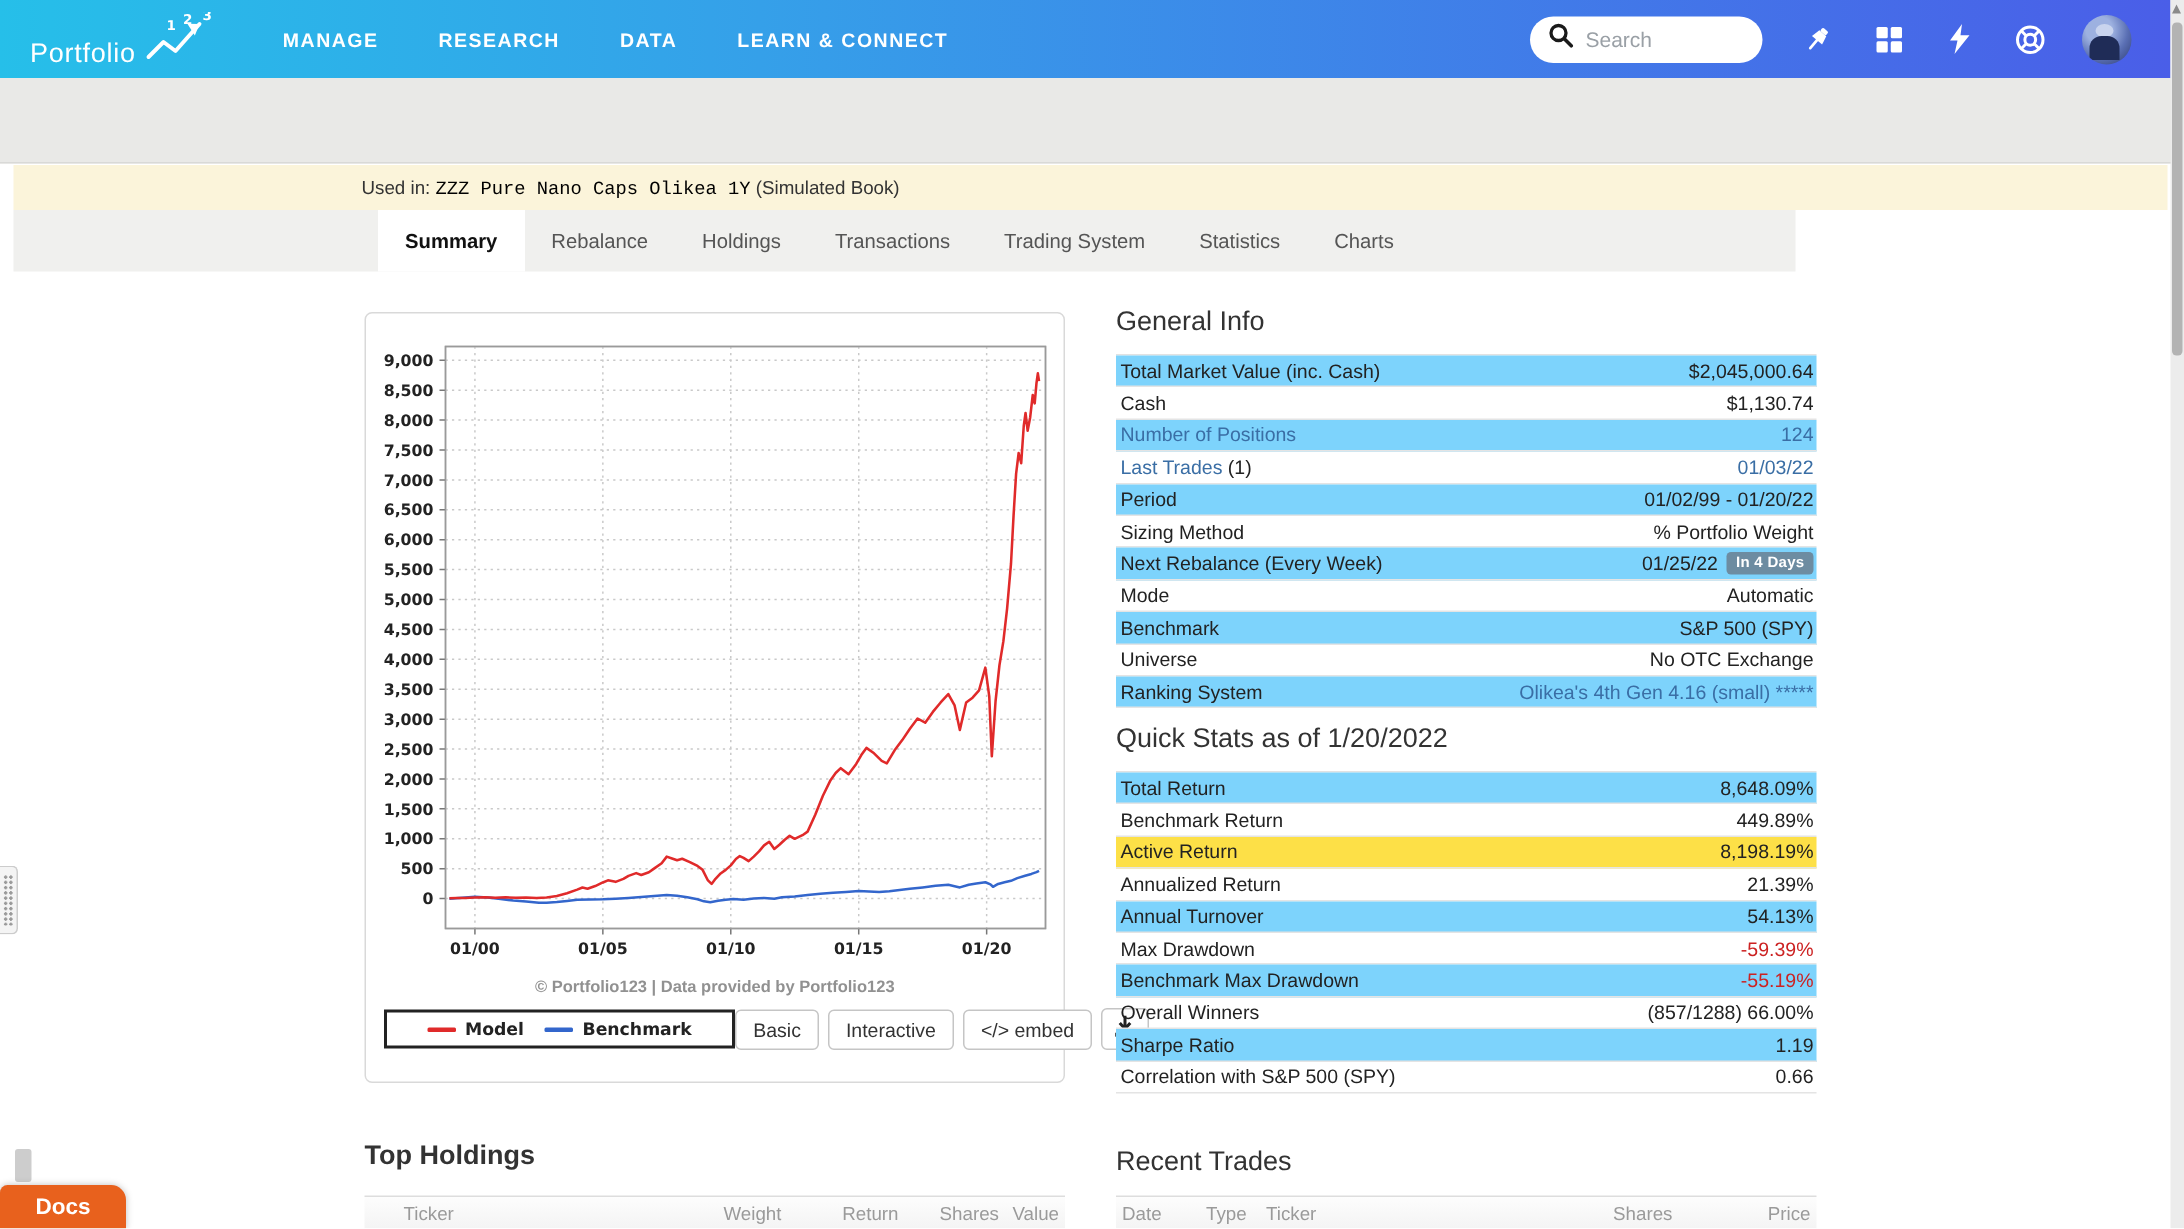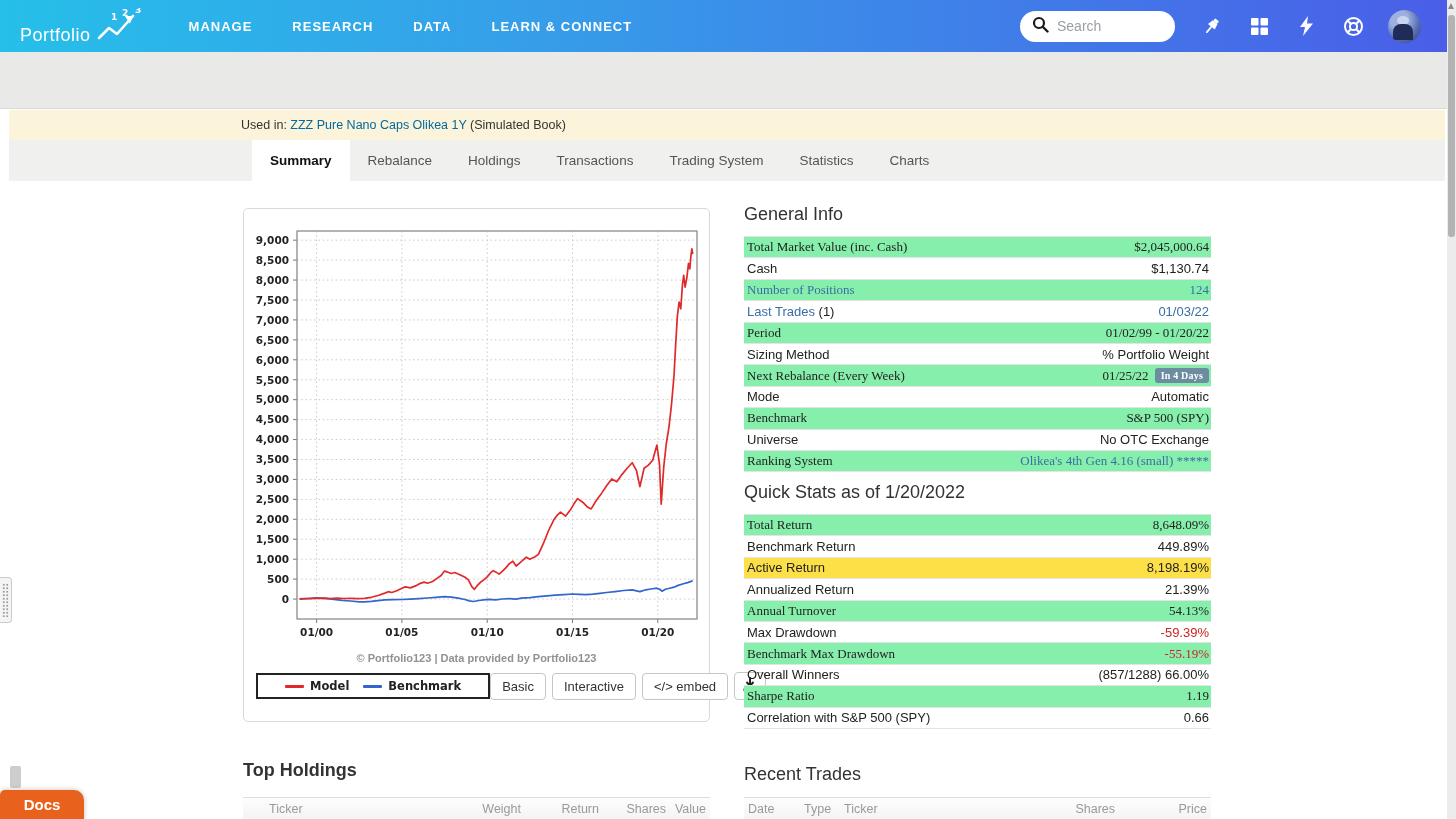--- a/index.html
+++ b/index.html
@@ -45,24 +45,24 @@
   .t-icon { cursor:pointer; display:flex; align-items:center; justify-content:center; }
   .info-circle { width:23px; height:23px; border-radius:50%; background:#5d6772; color:#fff;
     font-family:"DejaVu Serif", serif; font-weight:bold; font-style:italic; font-size:15px;
     display:flex; align-items:center; justify-content:center; }
   .pin-circle { width:34px; height:34px; border-radius:50%; background:#fff;
     box-shadow:0 1px 2px rgba(0,0,0,.25); display:flex; align-items:center; justify-content:center; }
 
   
   .usedin { position:absolute; left:9px; top:110px; width:1436px; height:30px;
     background:#fbf4da; font-size:12.5px; color:#333; line-height:30px; padding-left:232px; }
-  .usedin a { color:#0369a1; text-decoration:none; cursor:pointer; }
-
-  
-  .tabstrip { position:absolute; left:9px; top:140px; width:1436px; height:41px;
+  .usedin a { color:#000000; text-decoration:none; cursor:pointer;font-family:Liberation Mono, monospace; }
+
+  
+  .tabstrip { position:absolute; left:9px; top:140px; width:1188px; height:41px;
     background:#f0f0ee; display:flex; padding-left:243px; }
   .tab { font-size:13.5px; color:#555; line-height:41px; padding:0 18px; cursor:pointer; }
   .tab.active { background:#fff; color:#111; font-weight:bold; }
 
   
   .chart-card { position:absolute; left:243px; top:208px; width:467px; height:514px;
     background:#fff; border:1px solid #d9d9d9; border-radius:5px; }
   .chart-attrib { text-align:center; font-size:11px; font-weight:bold; color:#919191; margin-top:1px; }
   .chart-footer { display:flex; align-items:center; padding:8px 10px 0 12px; }
   .legend-box { border:2px solid #222; padding:4px 27px; display:flex; align-items:center; gap:14px; background:#fff; }
@@ -75,21 +75,21 @@
     padding:5px 11px; cursor:pointer; font-family:"Liberation Sans", sans-serif; white-space:nowrap; }
   .cbtn.icon-btn { padding:4px 8px; }
 
   
   .section-heading { position:absolute; font-size:18px; color:#333; }
   .info-table { position:absolute; width:467px; border-top:1px solid #e2e2e2; }
   .info-row { display:flex; justify-content:space-between; align-items:center; height:21.4px;
     font-size:13px; color:#222; border-bottom:1px solid #e4e4e4; padding:0 2px 0 3px; }
   .info-row .lbl { white-space:nowrap; }
   .info-row .val { white-space:nowrap; display:flex; align-items:center; gap:6px; }
-  .info-row.stripe { background:#86efac;font-family:Liberation Serif, serif; }
+  .info-row.stripe { background:#7dd3fc; }
   .info-row.hilite { background:#fde047; }
   .lnk { color:#3a6ea5; cursor:pointer; }
   .neg { color:#cc2222; }
   .badge { background:#6d8ca1; color:#fff; font-size:10px; font-weight:bold;
     padding:2px 6px; border-radius:3px; letter-spacing:.2px; }
 
   
   .cols-header { position:absolute; width:467px; height:22px; border-top:1px solid #ddd;
     background:linear-gradient(#fdfdfd,#f4f4f4); display:flex; align-items:center;
     font-size:12.5px; color:#9a9a9a; }

